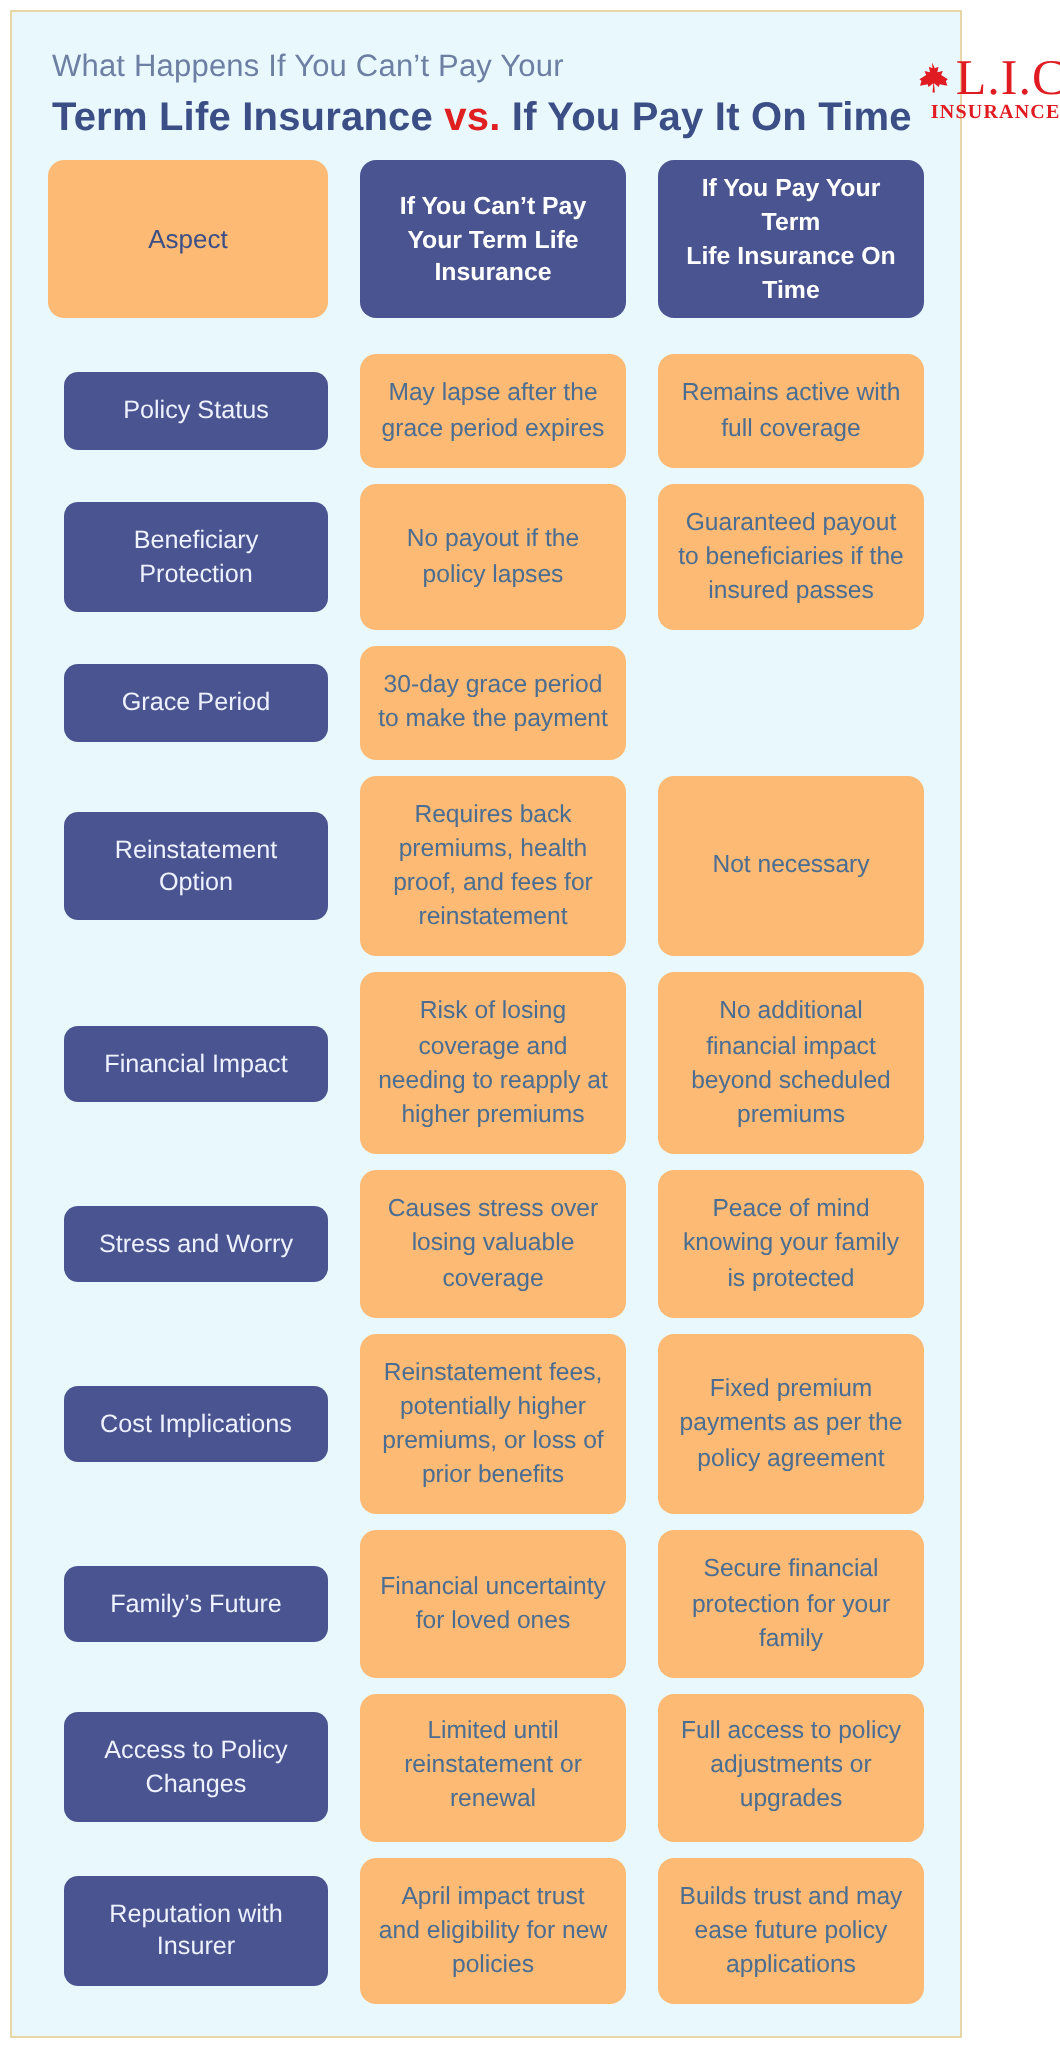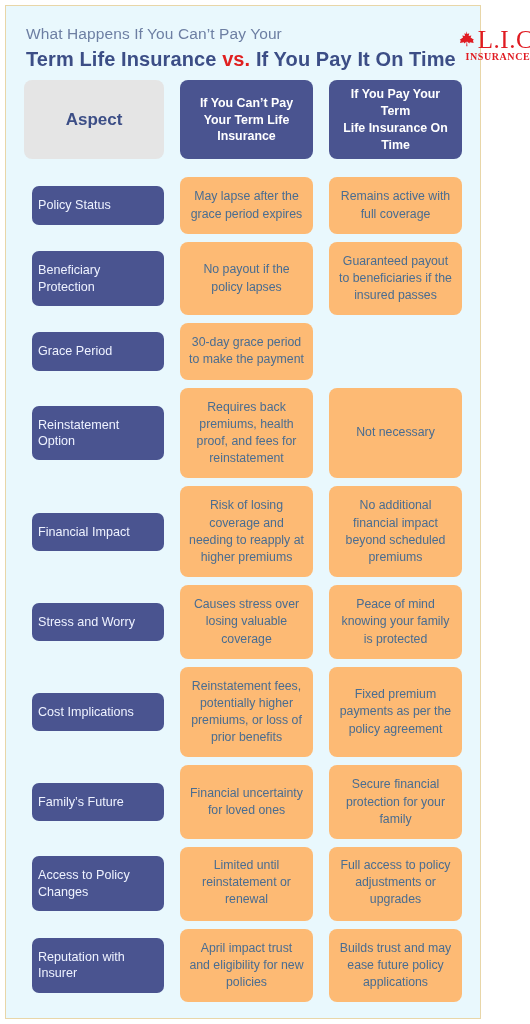--- a/index.html
+++ b/index.html
@@ -116,28 +116,28 @@
     column-gap: 16px;
     align-items: stretch;
   }
 
   
   .row-head {
     flex: 0 0 auto;
     margin-bottom: 10px;
   }
   .head-aspect {
-    background: #e5e5e5;
+    background: #fdba74;
     border-radius: 8px;
     min-height: 62px;
     display: flex;
     align-items: center;
     justify-content: center;
-    font-size: 17px;
-    font-weight: bold;
+    font-size: 13px;
+    font-weight: normal;
     color: #3c4e86;
   }
   .head-col {
     background: #4a5490;
     border-radius: 8px;
     min-height: 62px;
     display: flex;
     align-items: center;
     justify-content: center;
     text-align: center;
@@ -159,20 +159,21 @@
     align-items: center;
     justify-content: flex-start;
     padding-left: 8px;
   }
   .label-box {
     width: 132px;
     box-sizing: border-box;
     background: #4a5490;
     border-radius: 7px;
     padding: 11px 6px;
+    text-align: center;
     font-size: 12.6px;
     color: #eef2ff;
     line-height: 1.3;
   }
   .cell {
     background: #fdba74;
     border-radius: 8px;
     display: flex;
     align-items: center;
     justify-content: center;

